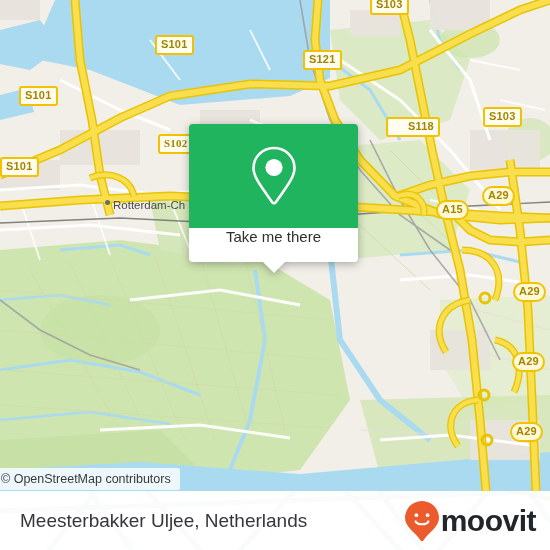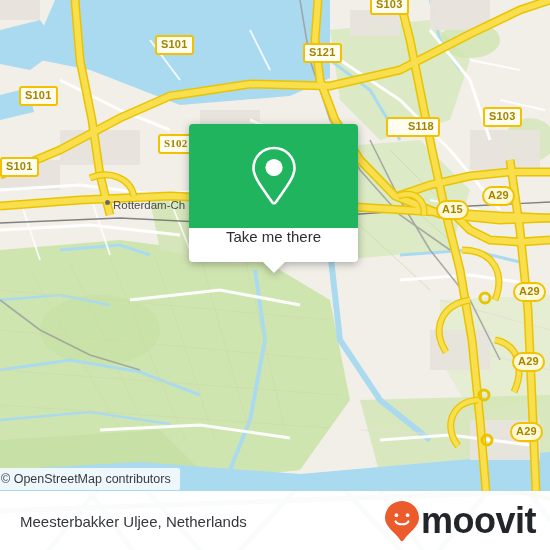--- a/index.html
+++ b/index.html
@@ -142,35 +142,35 @@
     left: 0; top: -40px;
     width: 550px; height: 110px;
     opacity: 0.13;
   }
   #bottom-title {
     position: absolute;
     left: 20px;
     top: 50%;
     transform: translateY(-50%);
     font-family: "Liberation Sans", sans-serif;
-    font-size: 15px;
+    font-size: 19px;
     color: #35373b;
     white-space: nowrap;
   }
   #brand {
     position: absolute;
     right: 14px;
     top: 50%;
     transform: translateY(-50%);
     display: flex;
     align-items: center;
   }
   #brand-word {
     font-family: "Liberation Sans", sans-serif;
-    font-size: 36px;
+    font-size: 30px;
     font-weight: bold;
     color: #22262b;
     letter-spacing: -0.5px;
     margin-left: 1px;
     line-height: 30px;
   }
 </style>
 </head>
 <body>
 
@@ -321,21 +321,21 @@
         <circle cx="484" cy="395" r="5"></circle>
         <circle cx="487" cy="440" r="5"></circle>
       </g>
     </svg>
 
     <div class="place-dot" style="left:105px; top:200px;"></div>
     <div class="place-label" style="left:113px; top:199px;">Rotterdam-Ch</div>
 
     <div class="shield" style="left:370px; top:-5px;">S103</div>
     <div class="shield" style="left:155px; top:35px;">S101</div>
-    <div class="shield" style="left:303px; top:43px;">S121</div>
+    <div class="shield" style="left:303px; top:50px;">S121</div>
     <div class="shield" style="left:19px;  top:86px;">S101</div>
     <div class="shield" style="left:483px; top:107px;">S103</div>
     <div class="shield" style="left:386px; top:117px;padding-left:20px;">S118</div>
     <div class="shield" style="left:158px; top:134px;font-family:Liberation Serif, serif;">S102</div>
     <div class="shield" style="left:0px;   top:157px;">S101</div>
     <div class="shield motorway" style="left:392px; top:200px;margin-left:44px;">A15</div>
     <div class="shield motorway" style="left:482px; top:186px;">A29</div>
     <div class="shield motorway" style="left:513px; top:282px;">A29</div>
     <div class="shield motorway" style="left:512px; top:352px;">A29</div>
     <div class="shield motorway" style="left:510px; top:422px;">A29</div>

